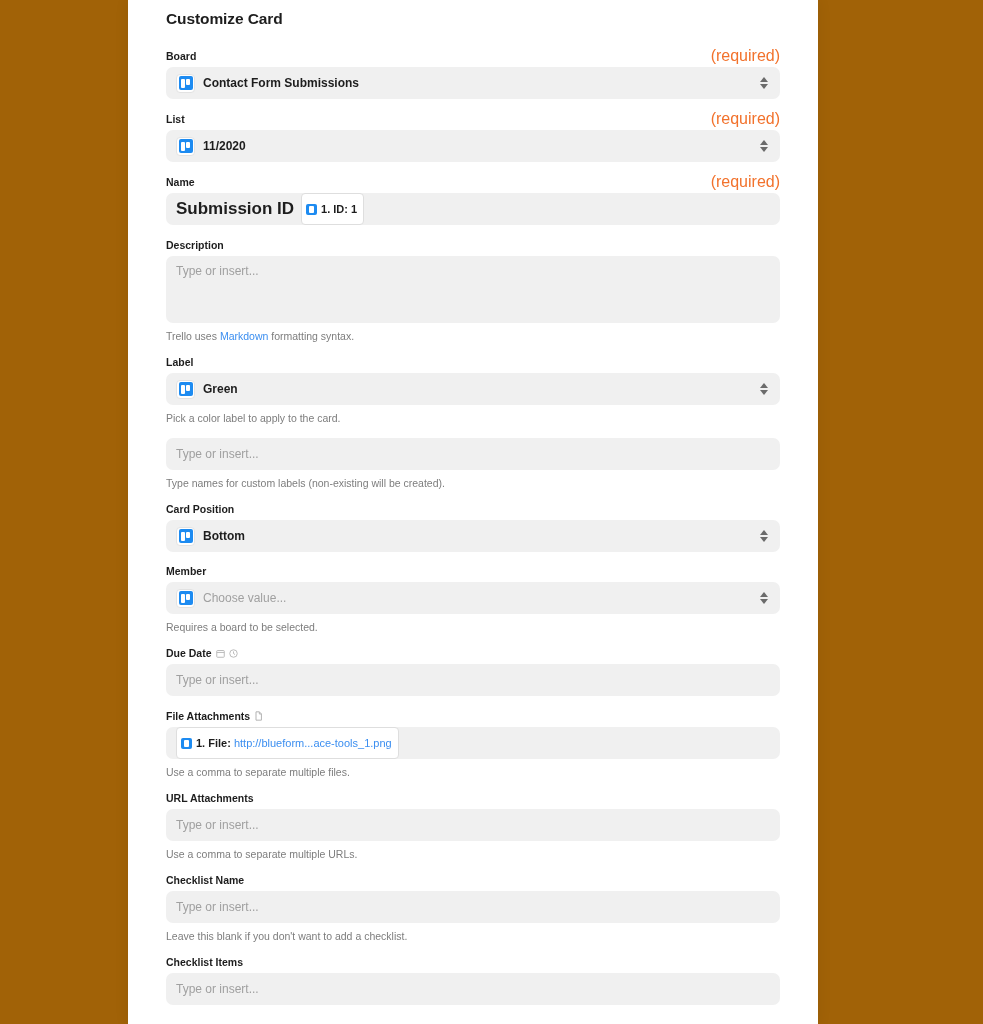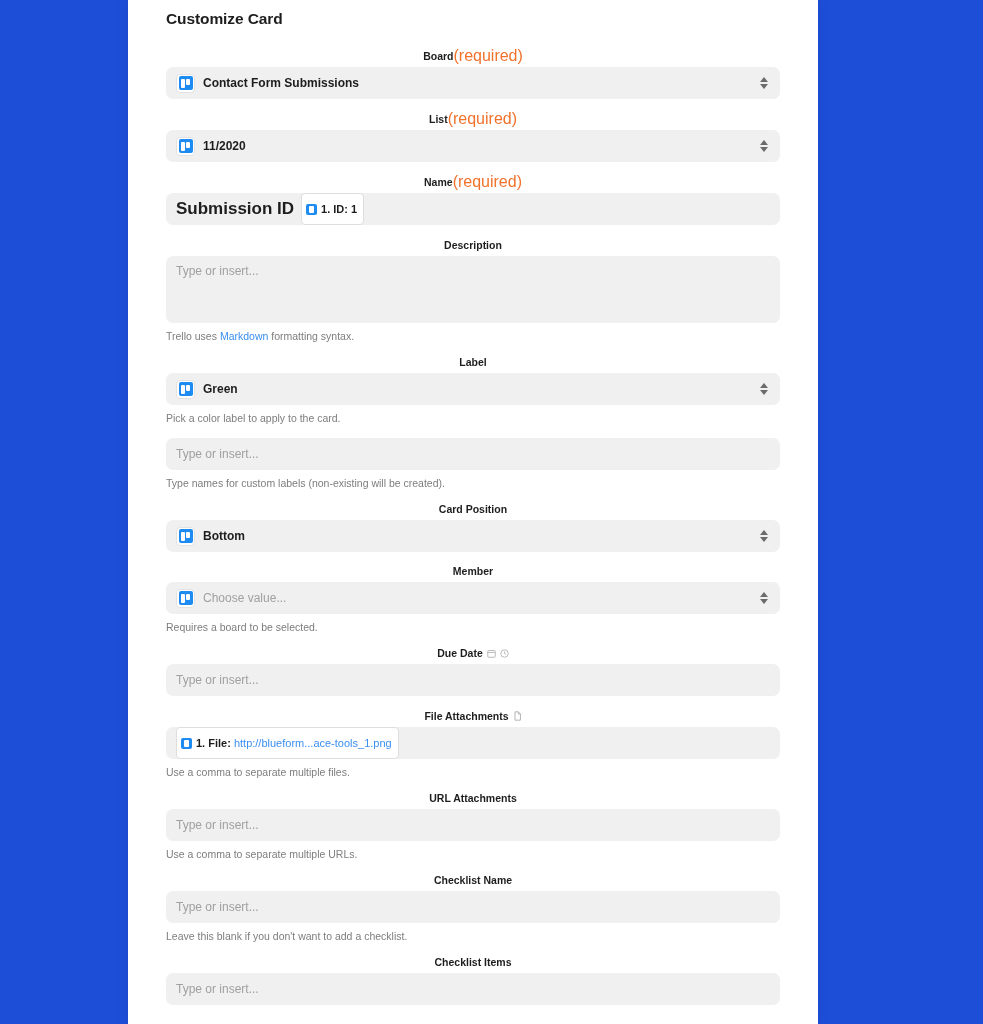--- a/index.html
+++ b/index.html
@@ -6,21 +6,21 @@
   html, body {
     margin: 0; padding: 0;
     width: 983px; height: 1024px;
     background: #eef1f2;
     font-family: "Liberation Sans", sans-serif;
     -webkit-font-smoothing: antialiased;
   }
   #page {
     position: relative;
     width: 983px; height: 1024px;
-    background: #1d4ed8;
+    background: #a16207;
     overflow: hidden;
   }
   
   #card {
     position: absolute;
     left: 128px; top: 0;
     width: 690px; min-height: 1024px;
     background: #ffffff;
     box-shadow: 0 0 14px rgba(0,0,0,0.07);
     padding: 0 36px 20px 36px;
@@ -34,21 +34,21 @@
     letter-spacing: -0.1px;
     padding-top: 10px;
     margin: 0 0 22px 0;
   }
 
   .field { margin-bottom: 0; }
 
   .field-head {
     display: flex;
     align-items: center;
-    justify-content: center;
+    justify-content: space-between;
     margin-bottom: 5px;
   }
   .field-label {
     font-size: 10.5px;
     font-weight: bold;
     color: #1d1d1d;
     display: flex;
     align-items: center;
     gap: 4px;
     line-height: 12px;

